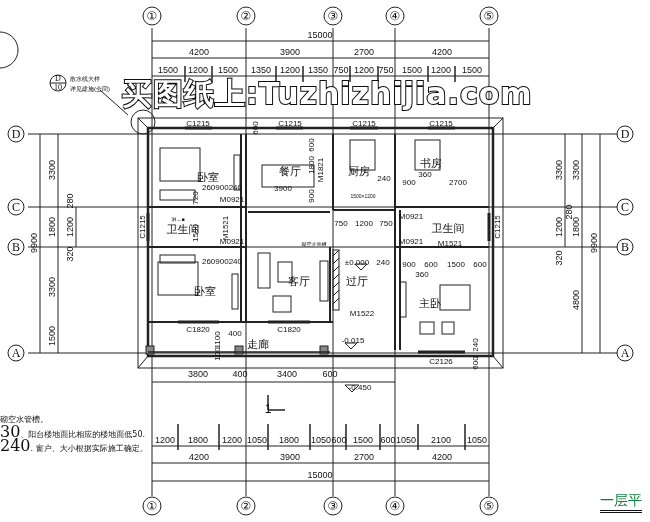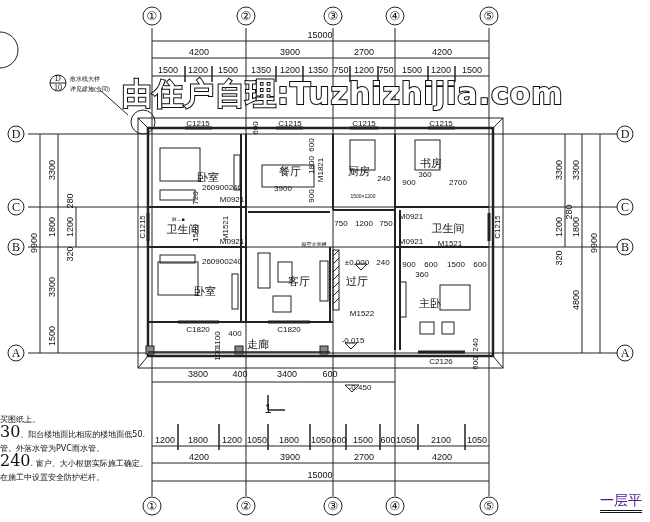--- a/index.html
+++ b/index.html
@@ -7,21 +7,21 @@
   #plan { position:absolute; left:0; top:0; width:650px; height:522px; }
   .t { font-family:"Liberation Sans", sans-serif; fill:#111; }
   .dim { font-size:9px; }
   .room { font-size:11px; font-family:"DejaVu Sans", sans-serif; fill:#111; }
   .small { font-size:8px; }
   .notes { position:absolute; left:0; top:410px; width:160px; font-family:"DejaVu Sans", sans-serif; font-size:8px; color:#111; line-height:14.5px; }
   .notes .big { font-size:16px; font-family:"DejaVu Serif", serif; }
   .note-line { white-space:nowrap; height:14.5px; }
   .watermark { position:absolute; left:122px; top:74px; font-family:"DejaVu Sans", sans-serif; font-weight:bold; font-size:30px; color:#fff; letter-spacing:1px;
     -webkit-text-stroke:2px #111; paint-order: stroke fill; text-shadow: 0 0 1px #000; }
-  .title-block { position:absolute; left:600px; top:492px; font-family:"DejaVu Sans", sans-serif; font-size:14px; color:#4c1d95; border-bottom:3px double #111; white-space:nowrap; }
+  .title-block { position:absolute; left:600px; top:492px; font-family:"DejaVu Sans", sans-serif; font-size:14px; color:#15803d; border-bottom:3px double #111; white-space:nowrap; }
 </style>
 </head>
 <body>
 
 <svg id="plan" viewBox="0 0 650 522" xmlns="http://www.w3.org/2000/svg">
   <g stroke="#222" stroke-width="1" fill="none">
 
     <line x1="152" y1="28" x2="152" y2="496"></line>
     <line x1="246" y1="28" x2="246" y2="496"></line>
     <line x1="333" y1="28" x2="333" y2="496"></line>
@@ -332,23 +332,21 @@
     <text x="353" y="343">-0.015</text>
     <text x="360" y="390">-0.450</text>
     <text x="383" y="265">240</text>
     <text x="314" y="246" font-size="5">砌空水管槽</text>
     <text x="363" y="198" font-size="5">1500×1200</text>
     <text x="178" y="221" font-size="5">淋→■</text>
     <text x="268" y="413" font-size="12">1</text>
   </g>
 </svg>
 
-<div class="watermark">由住户自理:Tuzhizhijia.com</div>
+<div class="watermark">买图纸上:Tuzhizhijia.com</div>
 
 <div class="notes">
-  <div class="note-line"><span class="big"></span><span>买图纸上。</span></div>
+  <div class="note-line"><span class="big"></span><span>砌空水管槽。</span></div>
   <div class="note-line"><span class="big">30</span><span>、阳台楼地面比相应的楼地面低50.</span></div>
-  <div class="note-line"><span class="big"></span><span>管。外落水管为PVC雨水管。</span></div>
   <div class="note-line"><span class="big">240</span><span>. 窗户、大小根据实际施工确定。</span></div>
-  <div class="note-line"><span class="big"></span><span>在施工中设置安全防护栏杆。</span></div>
 </div>
 
 <div class="title-block">一层平</div>
 
 </body></html>

